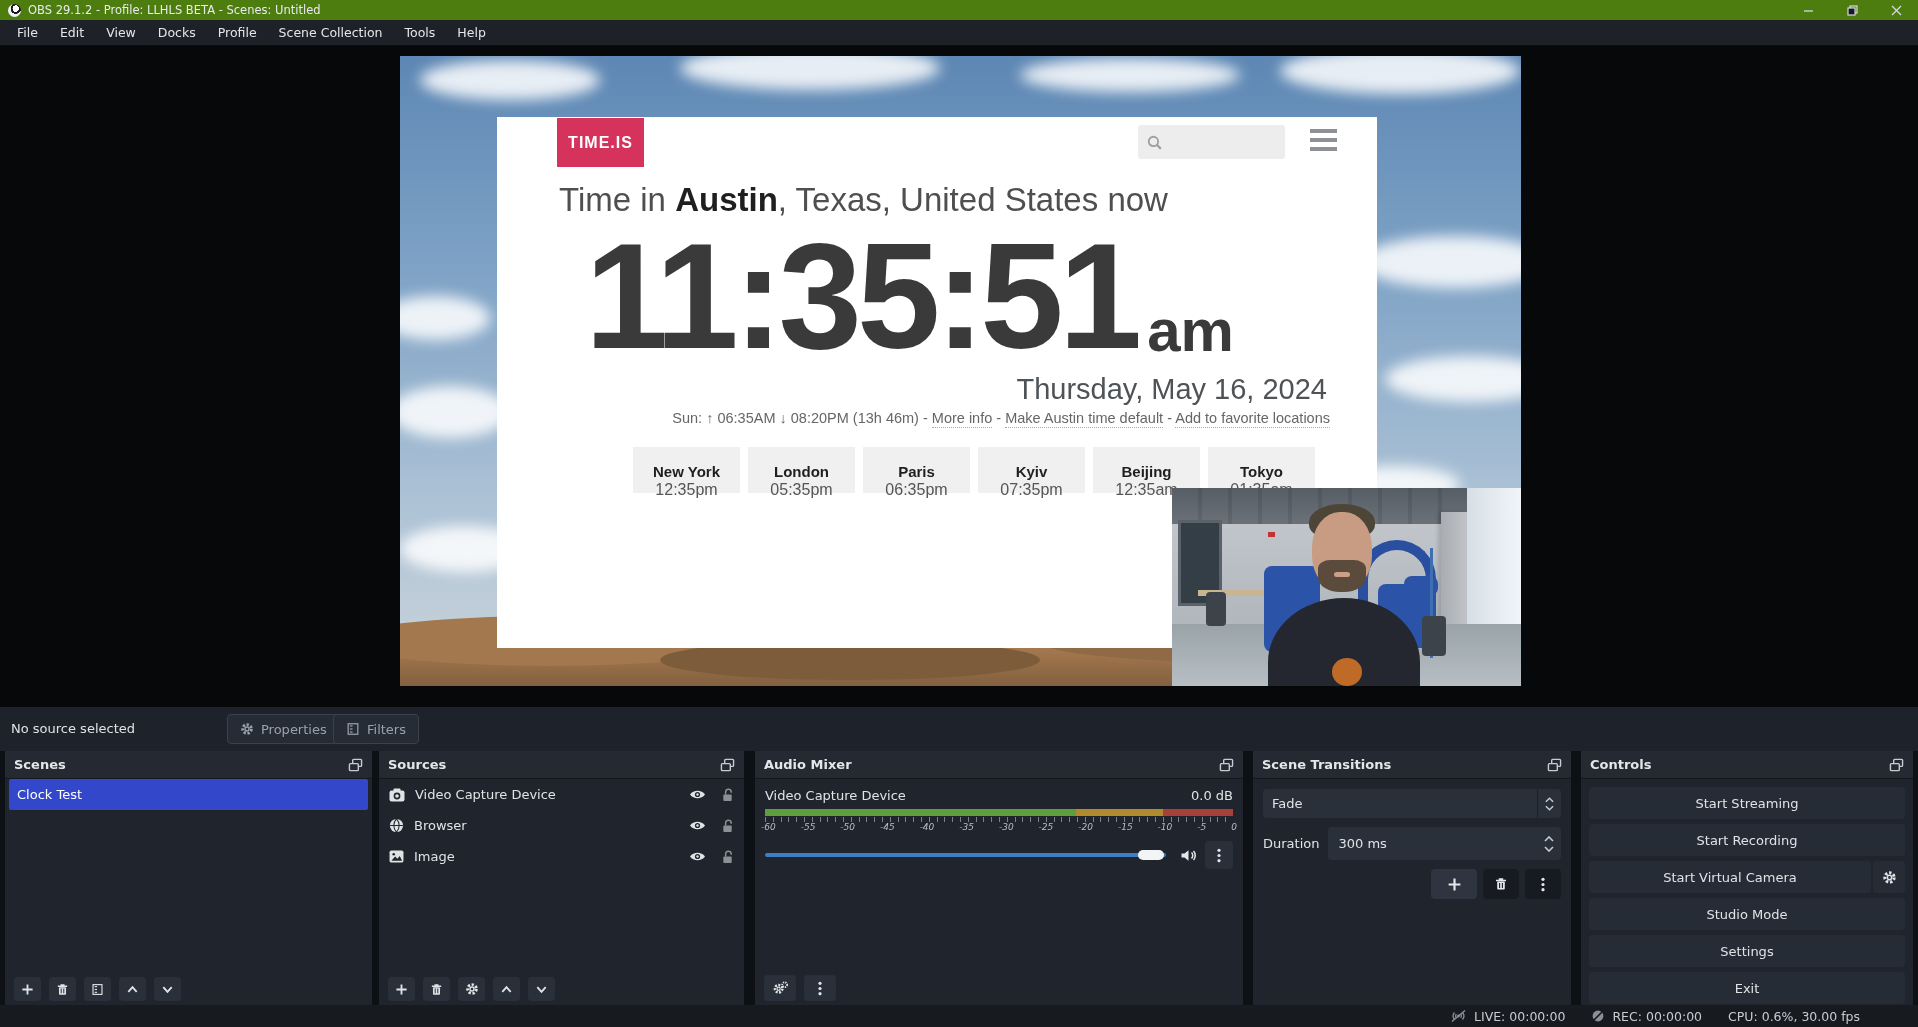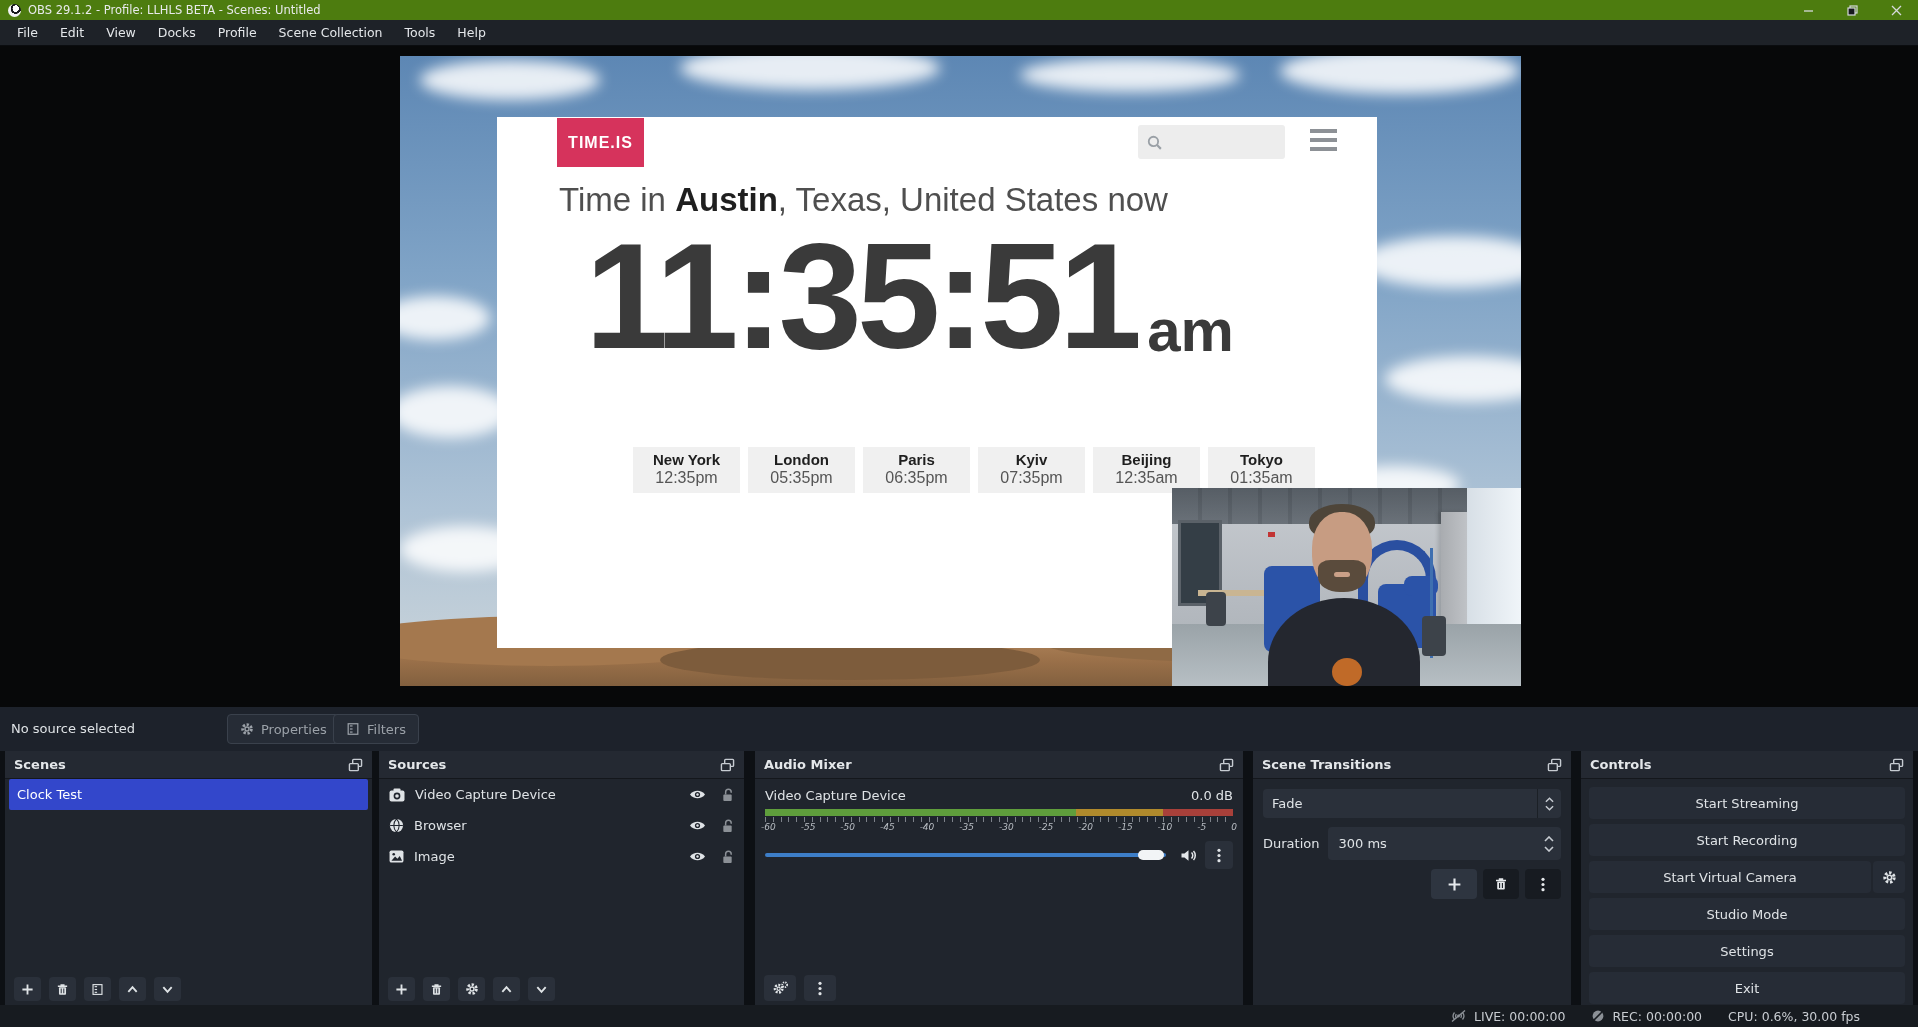--- a/index.html
+++ b/index.html
@@ -50,21 +50,21 @@
   .ti-head b { color:#1f1f1f; }
   .ti-clock { position:absolute; left:88px; top:104px; display:flex; align-items:flex-end;
               color:#3a3a3a; font-weight:bold; }
   .ti-clock .big { font-size:150px; line-height:1; letter-spacing:-5px; }
   .ti-clock .ampm { font-size:60px; line-height:1; margin:0 0 10px 10px;text-align:right; }
   .ti-date { position:absolute; right:50px; top:256px; font-size:29px; color:#4e5357; }
   .ti-sun { position:absolute; right:47px; top:293px; font-size:14.5px; color:#666;
             white-space:nowrap; }
   .ti-sun .lnk { border-bottom:1px dotted #a8a8a8; padding-bottom:1px; }
   .ti-world { position:absolute; left:136px; top:330px; display:flex; gap:8px; }
-  .ti-city-box { width:107px; height:46px; background:#f0f0f0; text-align:center; padding-top:4px; }
+  .ti-city-box { width:107px; height:46px; background:#f0f0f0; text-align:center; padding-top:16px; }
   .ti-city { font-size:15px; font-weight:bold; color:#1f1f1f; }
   .ti-time { font-size:16px; color:#555; margin-top:1px; }
 
   
   .webcam { position:absolute; left:772px; top:432px; width:349px; height:198px; overflow:hidden;
             background:linear-gradient(180deg,#c7cbd0 0%, #b4b9bf 60%, #a9b0b5 100%); }
   .wc-ceiling { position:absolute; left:0; top:0; width:100%; height:36px;
                 background:repeating-linear-gradient(90deg,#9aa0a6 0 26px, #8b9197 26px 30px),
                            linear-gradient(180deg,#8f959b,#b0b5ba); background-blend-mode:multiply; }
   .wc-window { position:absolute; right:0; top:0; width:54px; height:100%;
@@ -252,20 +252,22 @@
         <div class="ti-burger">
           <span></span>
             <span></span>
             <span></span>
         </div>
         <div class="ti-head"><span>Time in </span><b>Austin</b><span>, Texas, United States now</span></div>
         <div class="ti-clock">
           <span class="big">11:35:51</span>
           <span class="ampm">am</span>
         </div>
+        <div class="ti-date">Thursday, May 16, 2024</div>
+        <div class="ti-sun"><span>Sun: ↑ 06:35AM ↓ 08:20PM (13h 46m) - </span><span class="lnk">More info</span><span> - </span><span class="lnk">Make Austin time default</span><span> - </span><span class="lnk">Add to favorite locations</span></div>
         <div class="ti-world">
           <div class="ti-city-box">
             <div class="ti-city">New York</div>
               <div class="ti-time">12:35pm</div>
           </div>
           <div class="ti-city-box">
             <div class="ti-city">London</div>
               <div class="ti-time">05:35pm</div>
           </div>
           <div class="ti-city-box">

